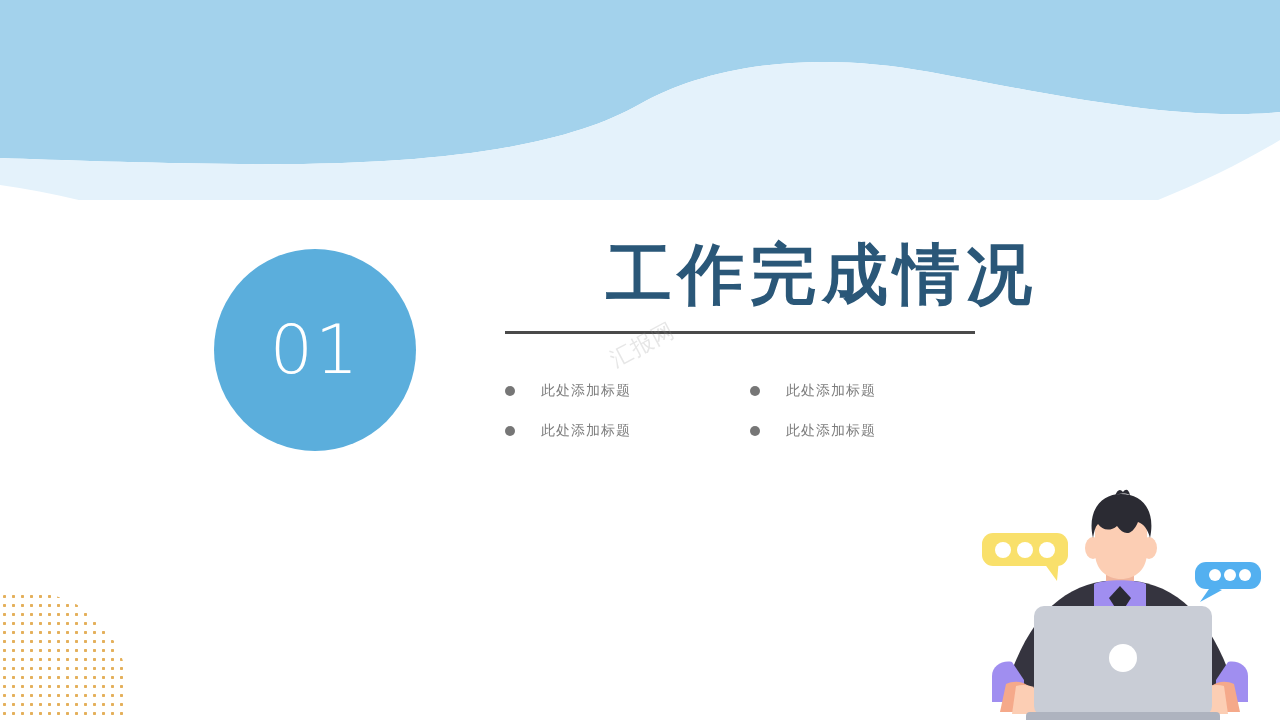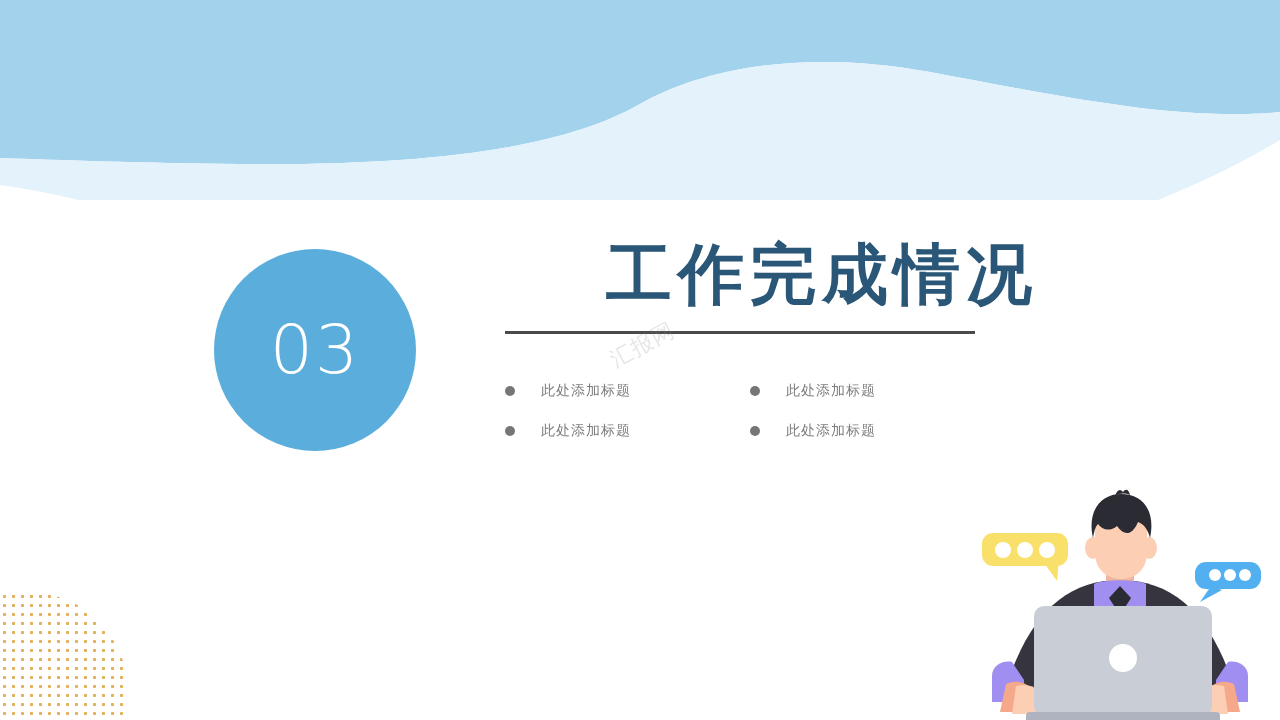--- a/index.html
+++ b/index.html
@@ -155,21 +155,21 @@
              C140,163 60,160 0,158 Z" fill="#A3D2EC"></path>
     <path d="M0,158 C60,160 140,163 240,164 C420,166 560,150 640,104
              C700,70 800,48 930,72 C1060,96 1180,122 1280,112
              L1280,140 C1180,200 1040,250 880,276
              C700,306 500,300 340,268 C220,244 110,200 0,185 Z" fill="#E4F2FB"></path>
   </svg>
 
   <div class="dot-circle"></div>
 
   <div class="number-badge">
-    <span class="num">03</span>
+    <span class="num">01</span>
   </div>
 
   <div class="title-block">
     <div class="slide-title">工作完成情况</div>
     <div class="title-rule"></div>
   </div>
 
   <div class="watermark">汇报网</div>
 
   <div class="bullets">

